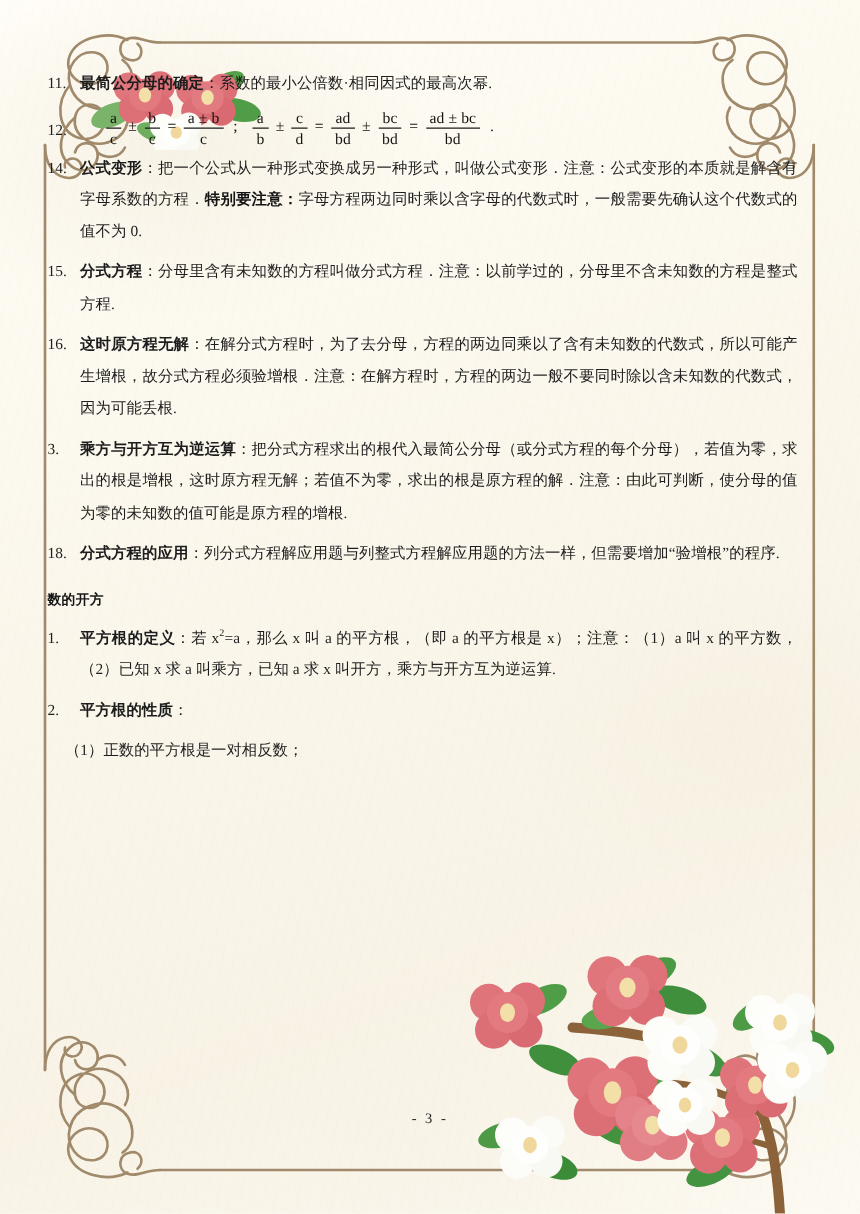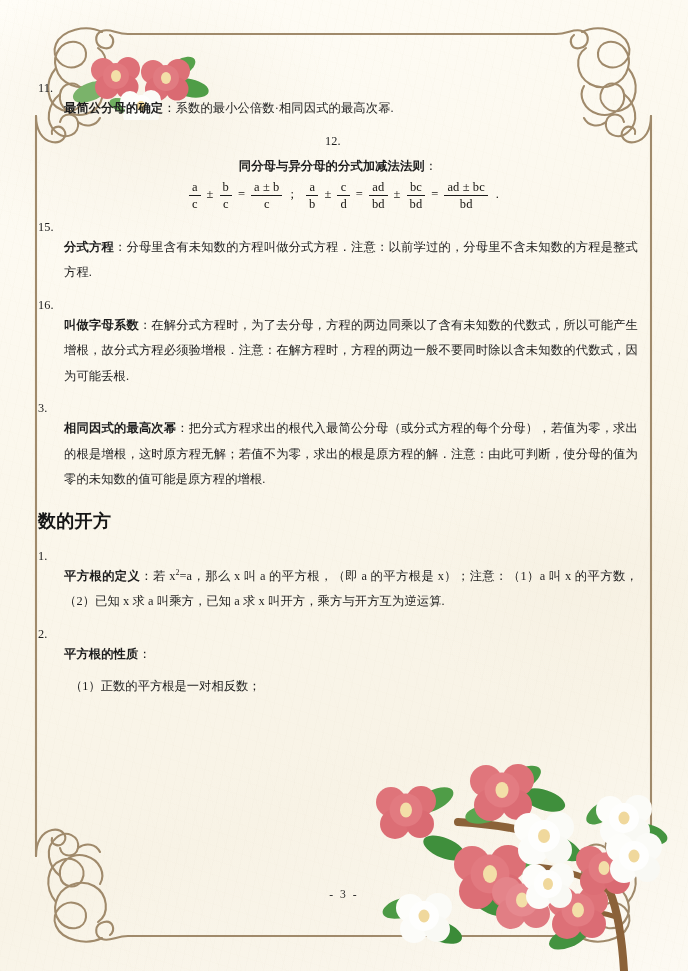--- a/index.html
+++ b/index.html
@@ -44,21 +44,21 @@
     top: 0; left: 0;
     width: 688px;
     height: 971px;
     pointer-events: none;
   }
 
   
   .content {
     position: absolute;
     left: 38px;
-    top: 76px;
+    top: 54px;
     width: 600px;
     z-index: 5;
   }
 
   .item {
     display: flex;
     align-items: flex-start;
     margin-bottom: 7px;
     font-size: 12.3px;
     line-height: 25.5px;
@@ -67,30 +67,28 @@
   }
   .num {
     flex: 0 0 auto;
     width: 26px;
     text-align: left;
     white-space: nowrap;
   }
   .body-txt {
     flex: 1 1 auto;
     text-align: justify;
-    margin-top: 20px;
   }
   b.term { font-weight: bold; }
   b.warn { font-weight: bold; color: #141414; }
 
   .with-formula {
     display: flex;
-    align-items: center;
+    align-items: flex-end;
     margin-bottom: 4px;
-    flex-direction: column;
   }
 
   
   .math {
     display: inline-flex;
     align-items: center;
     font-family: "Liberation Serif", "DejaVu Serif", serif;
     font-size: 12.5px;
     margin-left: 18px;
     color: #15130f;
@@ -106,28 +104,28 @@
   }
   .frac .top { padding: 0 3px 1px; }
   .frac .bar { width: 100%; border-top: 1.05px solid #1b1b1b; }
   .frac .bot { padding: 1px 3px 0; }
   .op { margin: 0 3px; }
   .sep { margin: 0 9px 0 5px; }
 
   .sect-head {
     font-family: "Liberation Sans", "DejaVu Sans", sans-serif;
     font-weight: bold;
-    font-size: 18px;
+    font-size: 11px;
     color: #161616;
     margin: 16px 0 11px 0;
     letter-spacing: .3px;
   }
 
   .sub-item {
-    margin-left: 32px;
+    margin-left: 14px;
     font-size: 12.3px;
     line-height: 25.5px;
     color: #1d1d1d;
     margin-bottom: 7px;
   }
 
   sup.exp {
     font-size: 8px;
     vertical-align: super;
     line-height: 0;
@@ -388,21 +386,20 @@
 
   <div class="content">
 
     <div class="item">
       <span class="num">11.</span>
       <span class="body-txt"><b class="term">最简公分母的确定</b><span>：系数的最小公倍数·相同因式的最高次幂.</span></span>
     </div>
 
     <div class="item with-formula">
       <span class="num">12.</span>
-      <span><b class="term">同分母与异分母的分式加减法法则</b><span>：</span></span>
       <span class="math">
         <span class="grp">
           <span class="frac">
               <span class="top">a</span>
               <span class="bar"></span>
               <span class="bot">c</span>
             </span>
           <span class="op">±</span>
           <span class="frac">
               <span class="top">b</span>
@@ -446,36 +443,44 @@
               <span class="top">ad ± bc</span>
               <span class="bar"></span>
               <span class="bot">bd</span>
             </span>
           <span class="sep">.</span>
         </span>
       </span>
     </div>
 
 
+    <div class="item">
+      <span class="num">14.</span>
+      <span class="body-txt"><b class="term">公式变形</b><span>：把一个公式从一种形式变换成另一种形式，叫做公式变形．注意：公式变形的本质就是解含有字母系数的方程．</span><b class="warn">特别要注意：</b><span>字母方程两边同时乘以含字母的代数式时，一般需要先确认这个代数式的值不为 0.</span></span>
+    </div>
 
     <div class="item">
       <span class="num">15.</span>
       <span class="body-txt"><b class="term">分式方程</b><span>：分母里含有未知数的方程叫做分式方程．注意：以前学过的，分母里不含未知数的方程是整式方程.</span></span>
     </div>
 
     <div class="item">
       <span class="num">16.</span>
-      <span class="body-txt"><b class="term">叫做字母系数</b><span>：在解分式方程时，为了去分母，方程的两边同乘以了含有未知数的代数式，所以可能产生增根，故分式方程必须验增根．注意：在解方程时，方程的两边一般不要同时除以含未知数的代数式，因为可能丢根.</span></span>
+      <span class="body-txt"><b class="term">这时原方程无解</b><span>：在解分式方程时，为了去分母，方程的两边同乘以了含有未知数的代数式，所以可能产生增根，故分式方程必须验增根．注意：在解方程时，方程的两边一般不要同时除以含未知数的代数式，因为可能丢根.</span></span>
     </div>
 
     <div class="item">
       <span class="num">3.</span>
-      <span class="body-txt"><b class="term">相同因式的最高次幂</b><span>：把分式方程求出的根代入最简公分母（或分式方程的每个分母），若值为零，求出的根是增根，这时原方程无解；若值不为零，求出的根是原方程的解．注意：由此可判断，使分母的值为零的未知数的值可能是原方程的增根.</span></span>
-    </div>
-
+      <span class="body-txt"><b class="term">乘方与开方互为逆运算</b><span>：把分式方程求出的根代入最简公分母（或分式方程的每个分母），若值为零，求出的根是增根，这时原方程无解；若值不为零，求出的根是原方程的解．注意：由此可判断，使分母的值为零的未知数的值可能是原方程的增根.</span></span>
+    </div>
+
+    <div class="item">
+      <span class="num">18.</span>
+      <span class="body-txt"><b class="term">分式方程的应用</b><span>：列分式方程解应用题与列整式方程解应用题的方法一样，但需要增加“验增根”的程序.</span></span>
+    </div>
 
     <div class="sect-head">数的开方</div>
 
     <div class="item">
       <span class="num">1.</span>
       <span class="body-txt"><b class="term">平方根的定义</b><span>：若 x</span><sup class="exp">2</sup><span>=a，那么 x 叫 a 的平方根，（即 a 的平方根是 x）；注意：（1）a 叫 x 的平方数，（2）已知 x 求 a 叫乘方，已知 a 求 x 叫开方，乘方与开方互为逆运算.</span></span>
     </div>
 
     <div class="item">
       <span class="num">2.</span>

